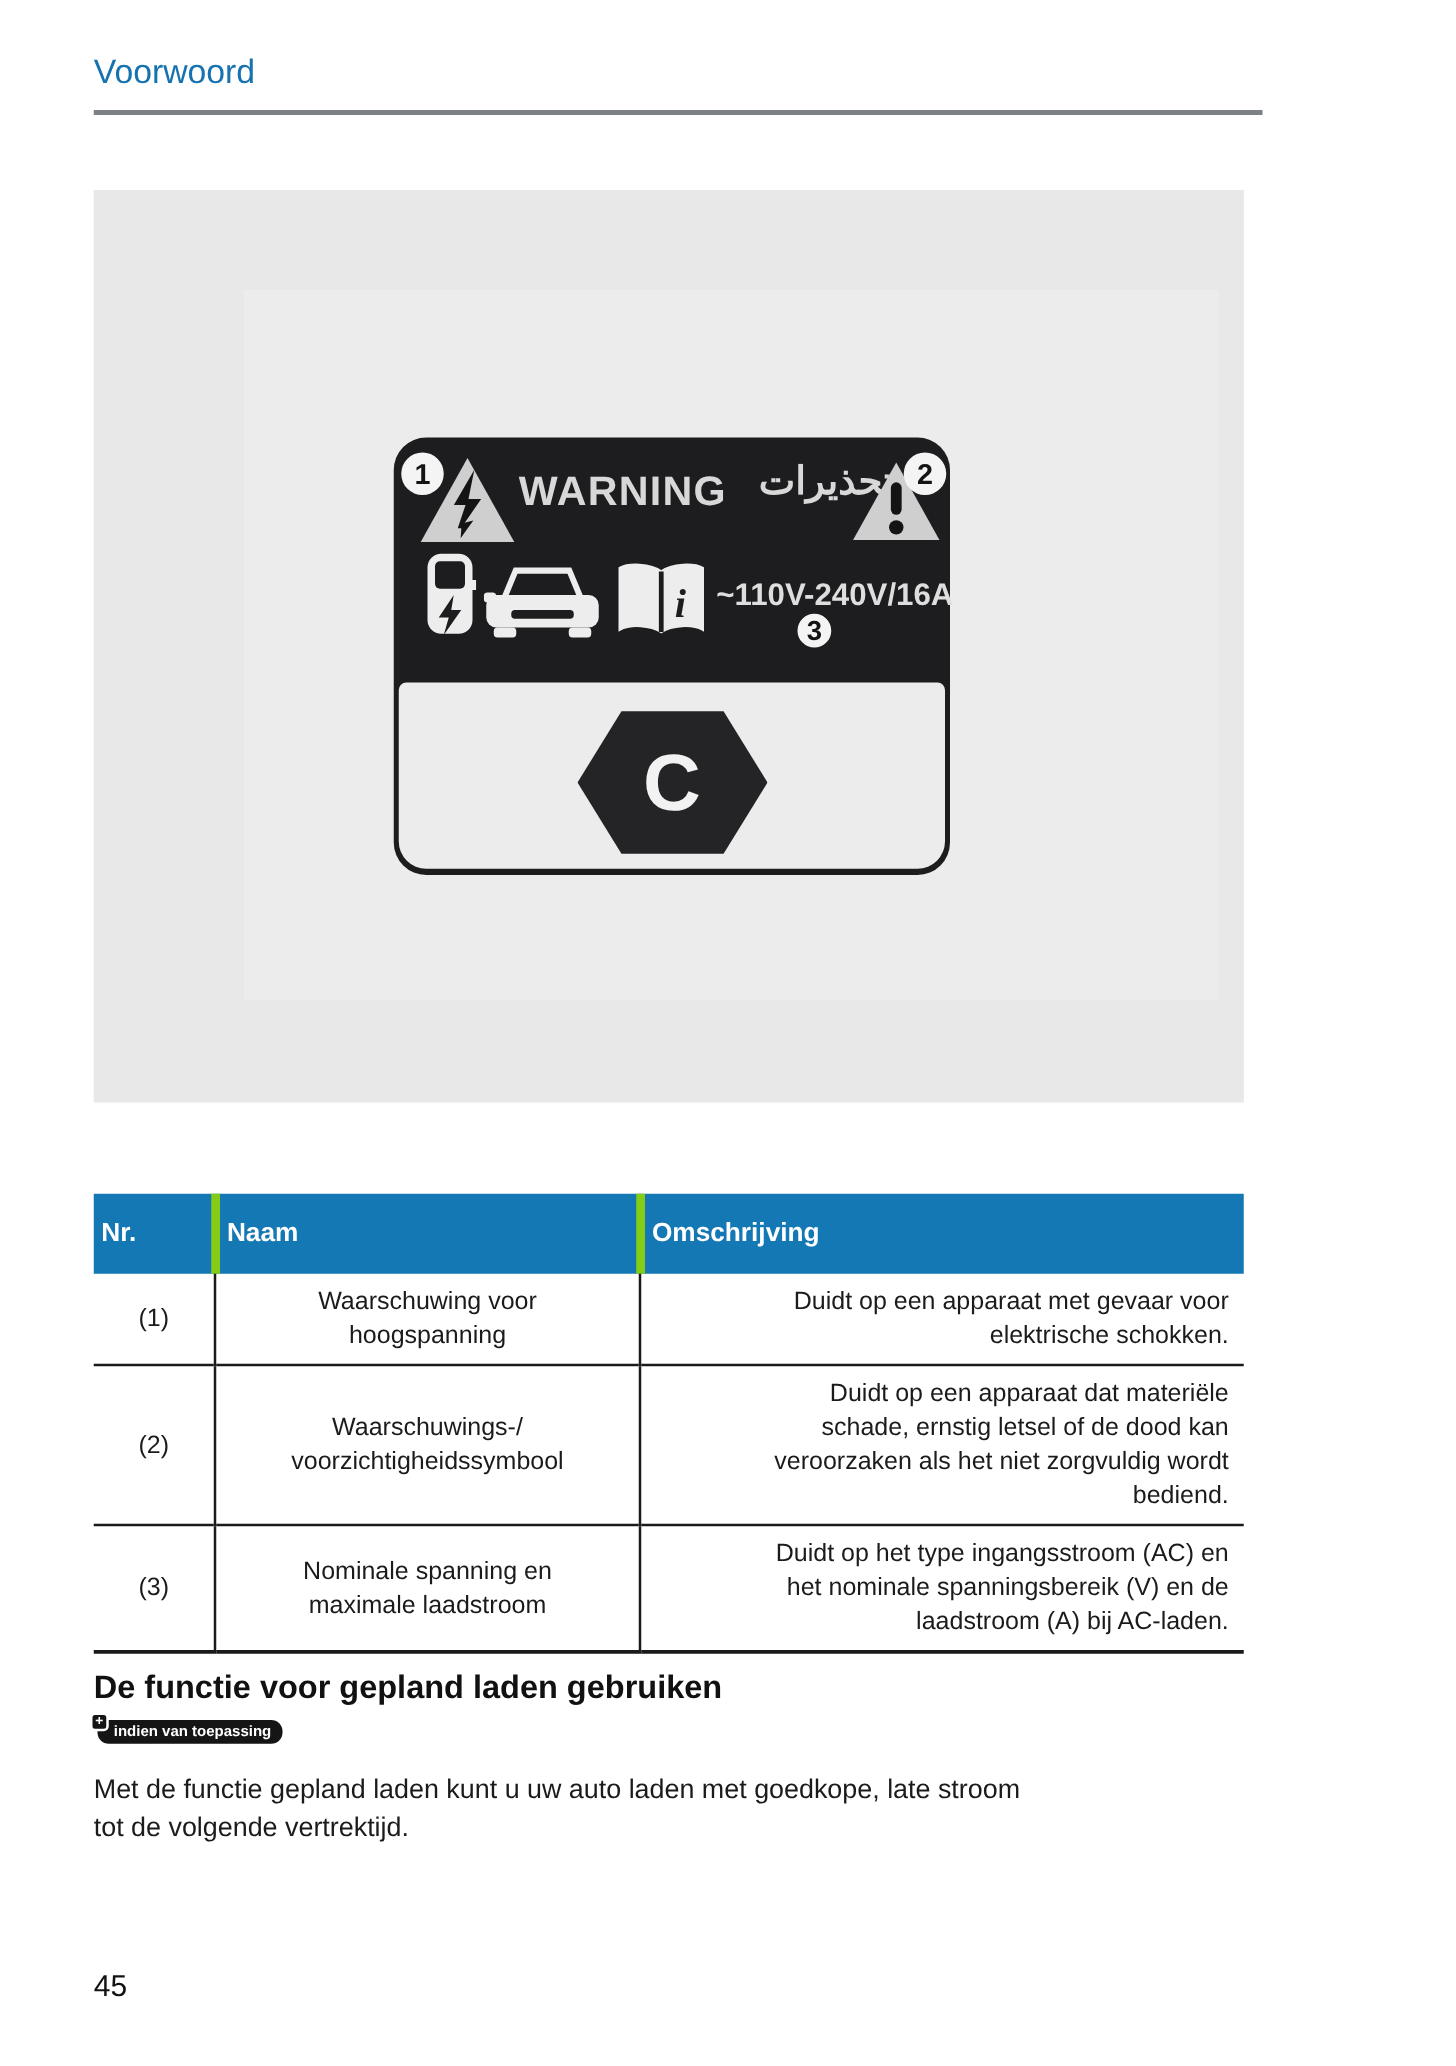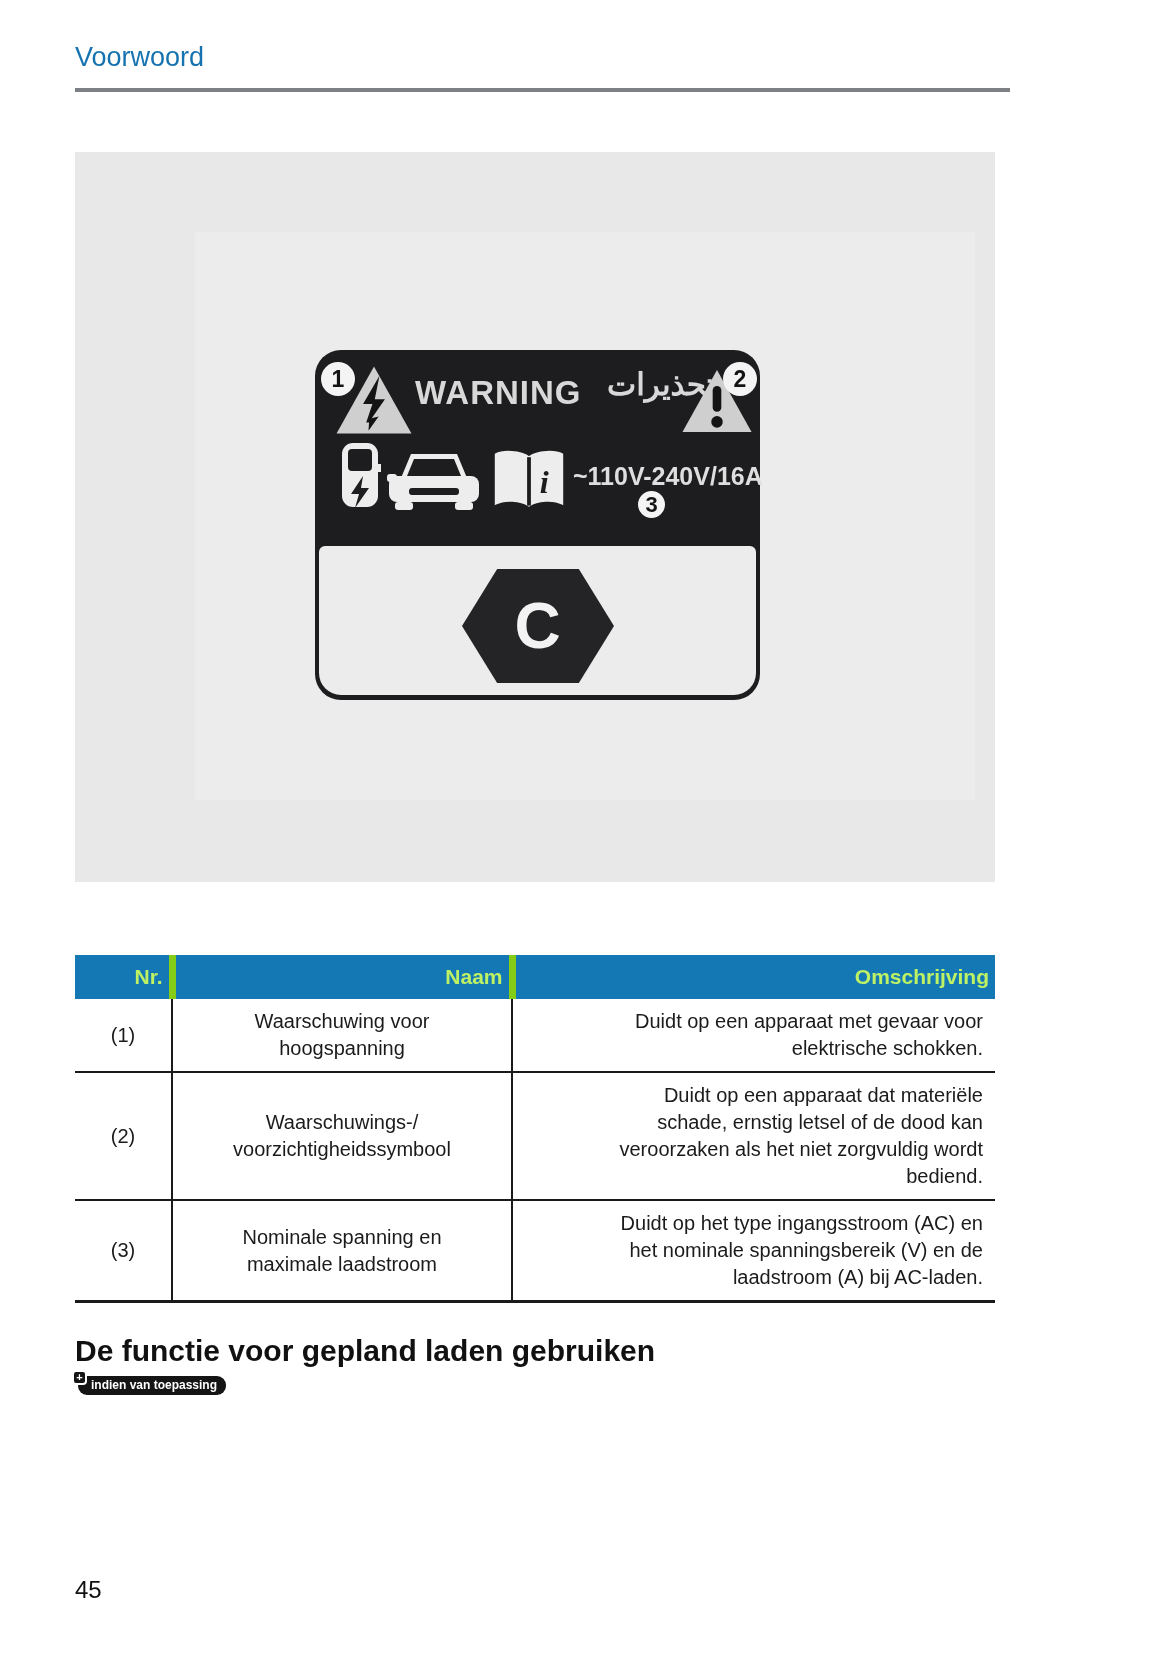--- a/index.html
+++ b/index.html
@@ -32,32 +32,32 @@
   .rating { position:absolute; left:258px; top:112px; font-size:25px; font-weight:700; color:#dedede; white-space:nowrap; }
   .label-bottom { position:absolute; left:4px; right:4px; bottom:5px; top:196px; background:#ececec;
                   border-radius:6px 6px 22px 22px; display:flex; align-items:flex-start; justify-content:center; }
   .hex-wrap { position:relative; margin-top:16px; width:152px; height:128px; }
   .hex-letter { position:absolute; left:0; top:0; width:152px; height:128px; display:flex; align-items:center;
                 justify-content:center; font-size:64px; font-weight:700; color:#f2f2f2; }
 
   
   .symbol-table { position:absolute; left:75px; top:955px; width:920px; border-collapse:collapse; table-layout:fixed; }
   .symbol-table col.c1 { width:97px; } .symbol-table col.c2 { width:340px; } .symbol-table col.c3 { width:483px; }
-  .symbol-table th { background:#1478b5; color:#bef264; font-size:21px; font-weight:700; padding:10px 6px; text-align:right; }
+  .symbol-table th { background:#1478b5; color:#ffffff; font-size:21px; font-weight:700; padding:20px 6px; text-align:left; }
   .symbol-table th + th { border-left:7px solid #84cc16; }
   .symbol-table td { font-size:20px; line-height:27px; padding:9px 12px; vertical-align:middle; color:#1b1b1b; }
   .symbol-table td + td { border-left:2.5px solid #1a1a1a; }
   .symbol-table tbody tr + tr td { border-top:2.5px solid #1a1a1a; }
   .symbol-table tbody tr:last-child td { border-bottom:3px solid #1a1a1a; }
   .td-nr, .td-naam { text-align:center; }
   .td-oms { text-align:right; }
   .pre { white-space:pre-line;border-radius:13px; }
 
   
-  .section-heading { position:absolute; left:75px; top:1334px; font-size:30px; font-weight:700; color:#111111; }
+  .section-heading { position:absolute; left:75px; top:1334px; font-size:26px; font-weight:700; color:#111111; }
   .badge { position:absolute; left:78px; top:1376px; background:#151515; color:#ffffff; font-size:12px; font-weight:700;
            border-radius:9px; padding:2px 9px 3px 13px; line-height:14px; }
   .badge-plus { position:absolute; left:-6px; top:-6px; width:11px; height:11px; background:#151515; color:#ffffff;
                 border:2px solid #ffffff; border-radius:4px; font-size:11px; font-weight:700; display:flex;
                 align-items:center; justify-content:center; line-height:1; }
   .body-par { position:absolute; left:75px; top:1416px; width:935px; font-size:21.5px; line-height:31px; color:#1b1b1b; }
   .page-number { position:absolute; left:75px; top:1576px; font-size:24px; color:#111111; }
 </style>
 </head>
 <body>
@@ -170,15 +170,17 @@
 laadstroom (A) bij AC-laden.</td>
       </tr>
     </tbody>
   </table>
 
   <div class="section-heading">De functie voor gepland laden gebruiken</div>
   <div class="badge">
     <span class="badge-plus">+</span>
     <span>indien van toepassing</span>
   </div>
+  <div class="body-par pre">Met de functie gepland laden kunt u uw auto laden met goedkope, late stroom
+tot de volgende vertrektijd.</div>
 
   <div class="page-number">45</div>
 </div>
 
 </body></html>

